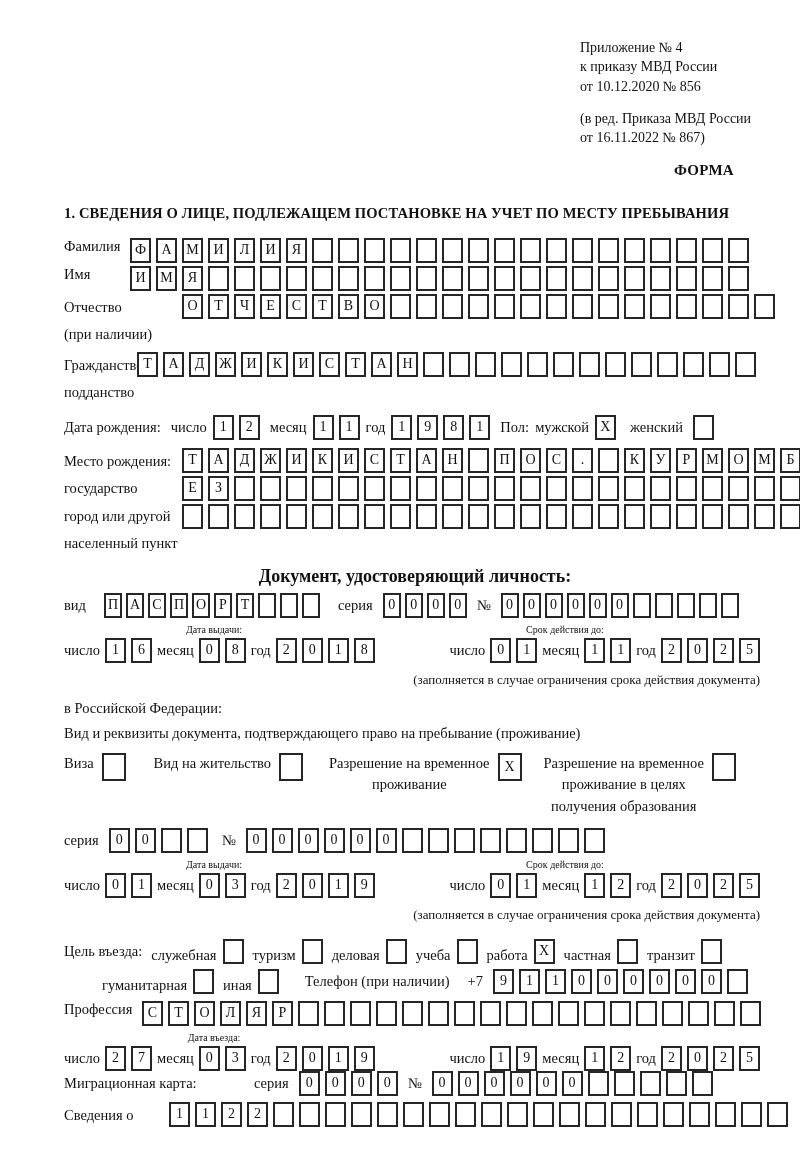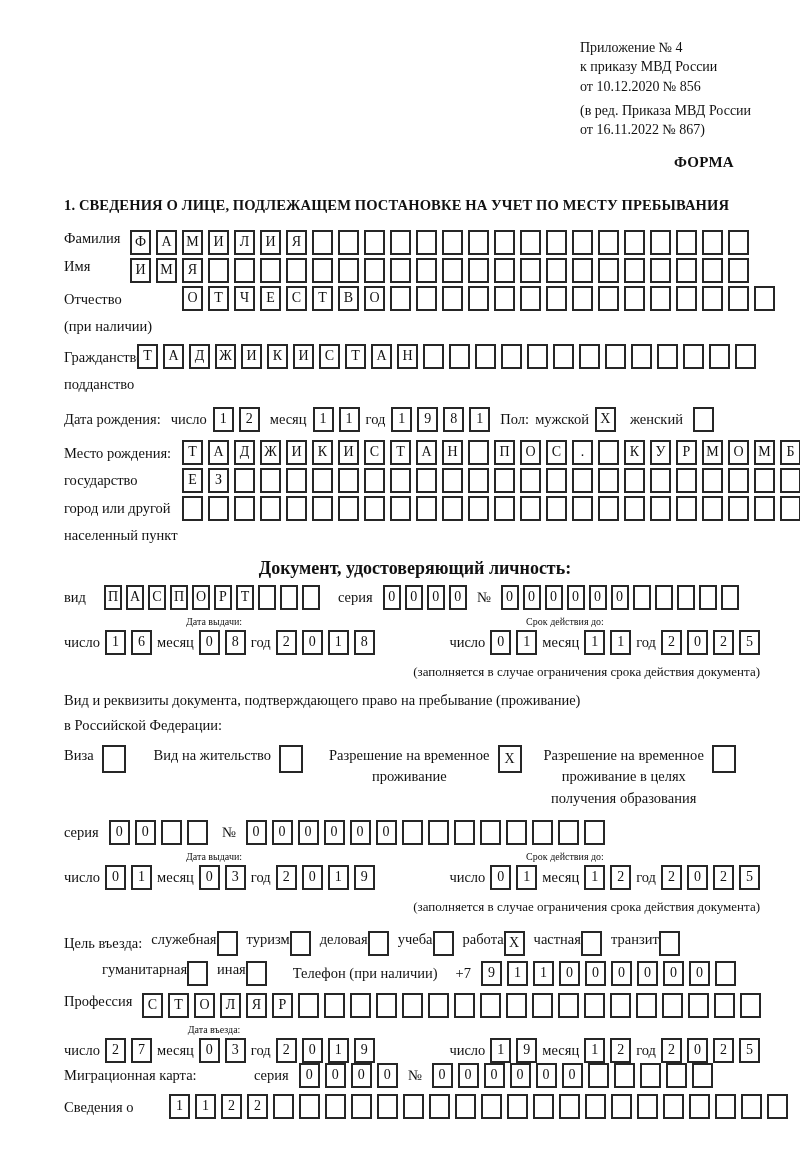--- a/index.html
+++ b/index.html
@@ -2,21 +2,21 @@
 <html><head>
 <meta charset="utf-8">
 <style>
   html,body{margin:0;padding:0;background:#ffffff;}
   body{width:800px;font-family:"Liberation Serif","DejaVu Serif",serif;color:#111;}
   .page{width:800px;min-height:1163px;box-sizing:border-box;padding:38px 34px 20px 64px;background:#fff;}
 
   
   .hdr{display:flex;justify-content:flex-end;font-size:14px;line-height:1.38;}
   .hdr-inner{width:186px;text-align:left;}
-  .hdr-ed{margin-top:5px;}
+  .hdr-ed{margin-top:13px;}
   .forma{text-align:right;font-weight:bold;font-size:15px;margin:14px 32px 0 0;letter-spacing:.3px;}
 
   
   .title{text-align:center;font-weight:bold;font-size:15.5px;line-height:1.55;margin-top:18px;}
   .blank-line{display:inline-block;width:58px;border-bottom:2px solid #3a3a3a;height:.85em;margin-left:10px;}
   .sect{font-weight:bold;font-size:14.6px;margin-top:26px;margin-bottom:16px;letter-spacing:.1px;}
 
   
   .frow{display:flex;align-items:flex-start;margin-bottom:3px;font-size:14.5px;}
   .frow.vcenter{align-items:center;}
@@ -50,21 +50,21 @@
 
   
   .intro{font-size:14.5px;margin-top:4px;line-height:1.75;}
   .options-row{display:flex;align-items:flex-start;margin-top:6px;margin-bottom:10px;font-size:14.5px;}
   .opt{display:flex;align-items:flex-start;gap:8px;}
   .opt .olines{display:inline-block;text-align:center;line-height:1.5;}
   .opt .cells .cell{width:20px;height:24px;}
   .opt2{margin-left:28px;} .opt3{margin-left:26px;} .opt4{margin-left:22px;}
 
   
-  .pair{display:flex;align-items:flex-start;margin-left:9px;}
+  .pair{display:flex;align-items:flex-end;gap:6px;margin-left:9px;}
   .purpose-row{align-items:center;margin-top:16px;}
   .phone-row{align-items:center;padding-left:38px;margin-top:5px;}
 </style>
 </head>
 <body>
 
 <div class="page">
 
   <div class="hdr">
     <div class="hdr-inner">
@@ -403,22 +403,22 @@
           <span class="cell">2</span>
           <span class="cell">0</span>
           <span class="cell">2</span>
           <span class="cell">5</span>
         </span>
     </span>
   </div>
   <div class="note note-r">(заполняется в случае ограничения срока действия документа)</div>
 
   <div class="intro">
+    <div>в Российской Федерации:</div>
     <div>Вид и реквизиты документа, подтверждающего право на пребывание (проживание)</div>
-    <div>в Российской Федерации:</div>
   </div>
 
   <div class="options-row">
     <span class="opt">
       <span class="olines">Виза</span>
       <span class="cells">
           <span class="cell"></span>
         </span>
     </span>
     <span class="opt opt2">

